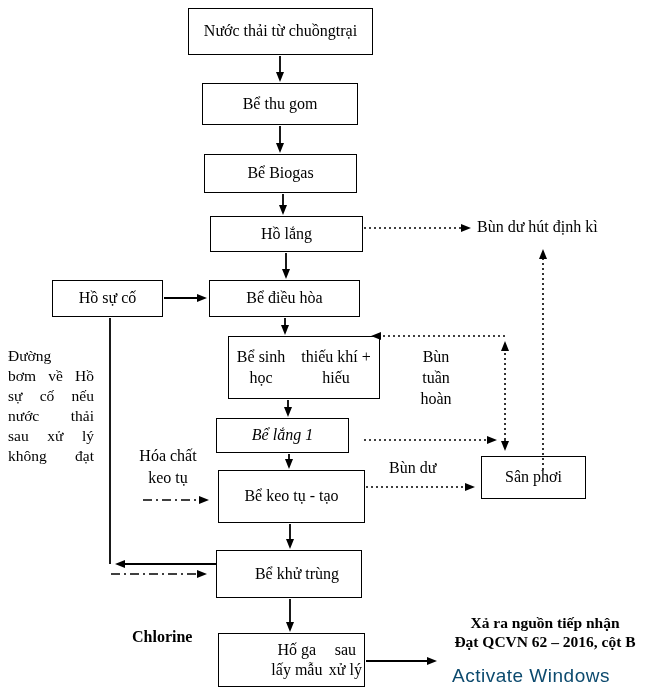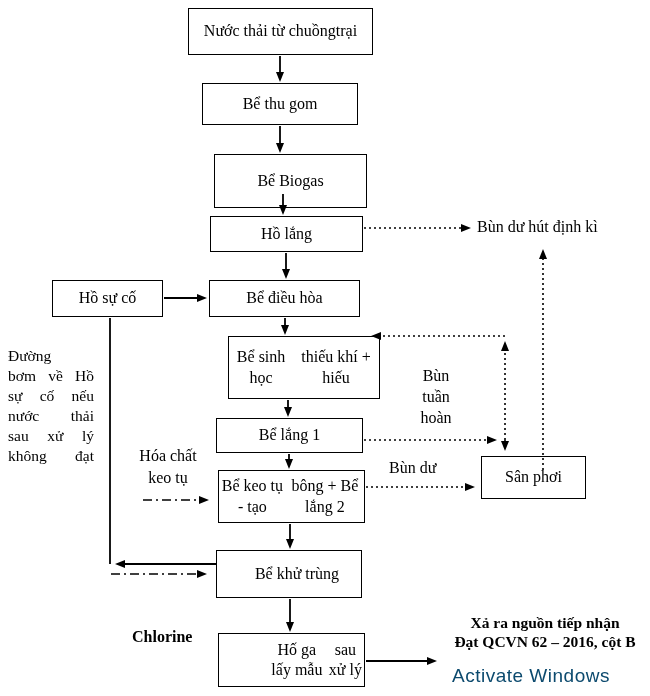--- a/index.html
+++ b/index.html
@@ -15,34 +15,34 @@
   .lbl{position:absolute;font-size:16px;white-space:nowrap;}
   #arrow-layer{position:absolute;left:0;top:0;width:650px;height:696px;pointer-events:none;}
   line,path.flow{stroke:#000;fill:none;}
   .solid{stroke-width:1.8;}
   .dotted{stroke-width:1.6;stroke-dasharray:2 3;}
   .dashdot{stroke-width:1.5;stroke-dasharray:9 4 2 4;}
 
   
   #n-source   {left:188px;top:8px;  width:185px;height:47px;}
   #n-thugom   {left:202px;top:83px; width:156px;height:42px;}
-  #n-biogas   {left:214px;top:154px;width:153px;height:54px;}
+  #n-biogas   {left:204px;top:154px;width:153px;height:39px;}
   #n-holang   {left:210px;top:216px;width:153px;height:36px;}
   #n-hosuco   {left:52px; top:280px;width:111px;height:37px;}
   #n-dieuhoa  {left:209px;top:280px;width:151px;height:37px;}
   #n-sinhhoc  {left:228px;top:336px;width:152px;height:63px;}
-  #n-lang1    {left:216px;top:418px;width:147px;height:35px;}
+  #n-lang1    {left:216px;top:418px;width:133px;height:35px;font-style:italic;}
   #n-keotu    {left:218px;top:470px;width:147px;height:53px;}
   #n-khutrung {left:216px;top:550px;width:146px;height:48px;padding-left:16px;}
   #n-hoga     {left:218px;top:633px;width:147px;height:54px;padding-left:48px;}
   #n-sanphoi  {left:481px;top:456px;width:105px;height:43px;}
 
   
   #t-bunduhut {left:477px;top:218px;}
-  #t-buntuanhoan{position:absolute;left:405px;top:365px;width:62px;text-align:center;
+  #t-buntuanhoan{position:absolute;left:405px;top:346px;width:62px;text-align:center;
                  font-size:16px;line-height:21px;}
   #t-bundu    {left:389px;top:459px;}
   #t-duongbom {position:absolute;left:8px;top:346px;width:86px;font-size:15.5px;line-height:20px;}
   #t-duongbom .jline{text-align:justify;text-align-last:justify;}
   #t-hoachat  {position:absolute;left:130px;top:445px;width:76px;text-align:center;
                font-size:16px;line-height:22px;}
   #t-chlorine {left:132px;top:628px;font-weight:bold;}
   #t-outfall  {position:absolute;left:443px;top:613px;width:204px;text-align:center;
                font-weight:700;font-size:15.5px;line-height:19px;}
   #t-watermark{position:absolute;left:452px;top:665px;font-size:19px;
@@ -75,21 +75,20 @@
   </div>
   <div class="box" id="n-sinhhoc">
     <div>Bể sinh học</div>
     <div>thiếu khí + hiếu</div>
   </div>
   <div class="box" id="n-lang1">
     <div>Bể lắng 1</div>
   </div>
   <div class="box" id="n-keotu">
     <div>Bể keo tụ - tạo</div>
-    <div>bông + Bể lắng 2</div>
   </div>
   <div class="box" id="n-khutrung">
     <div>Bể khử trùng</div>
   </div>
   <div class="box" id="n-hoga">
     <div>Hố ga lấy mẫu</div>
     <div>sau xử lý</div>
   </div>
   <div class="box" id="n-sanphoi">
     <div>Sân phơi</div>

